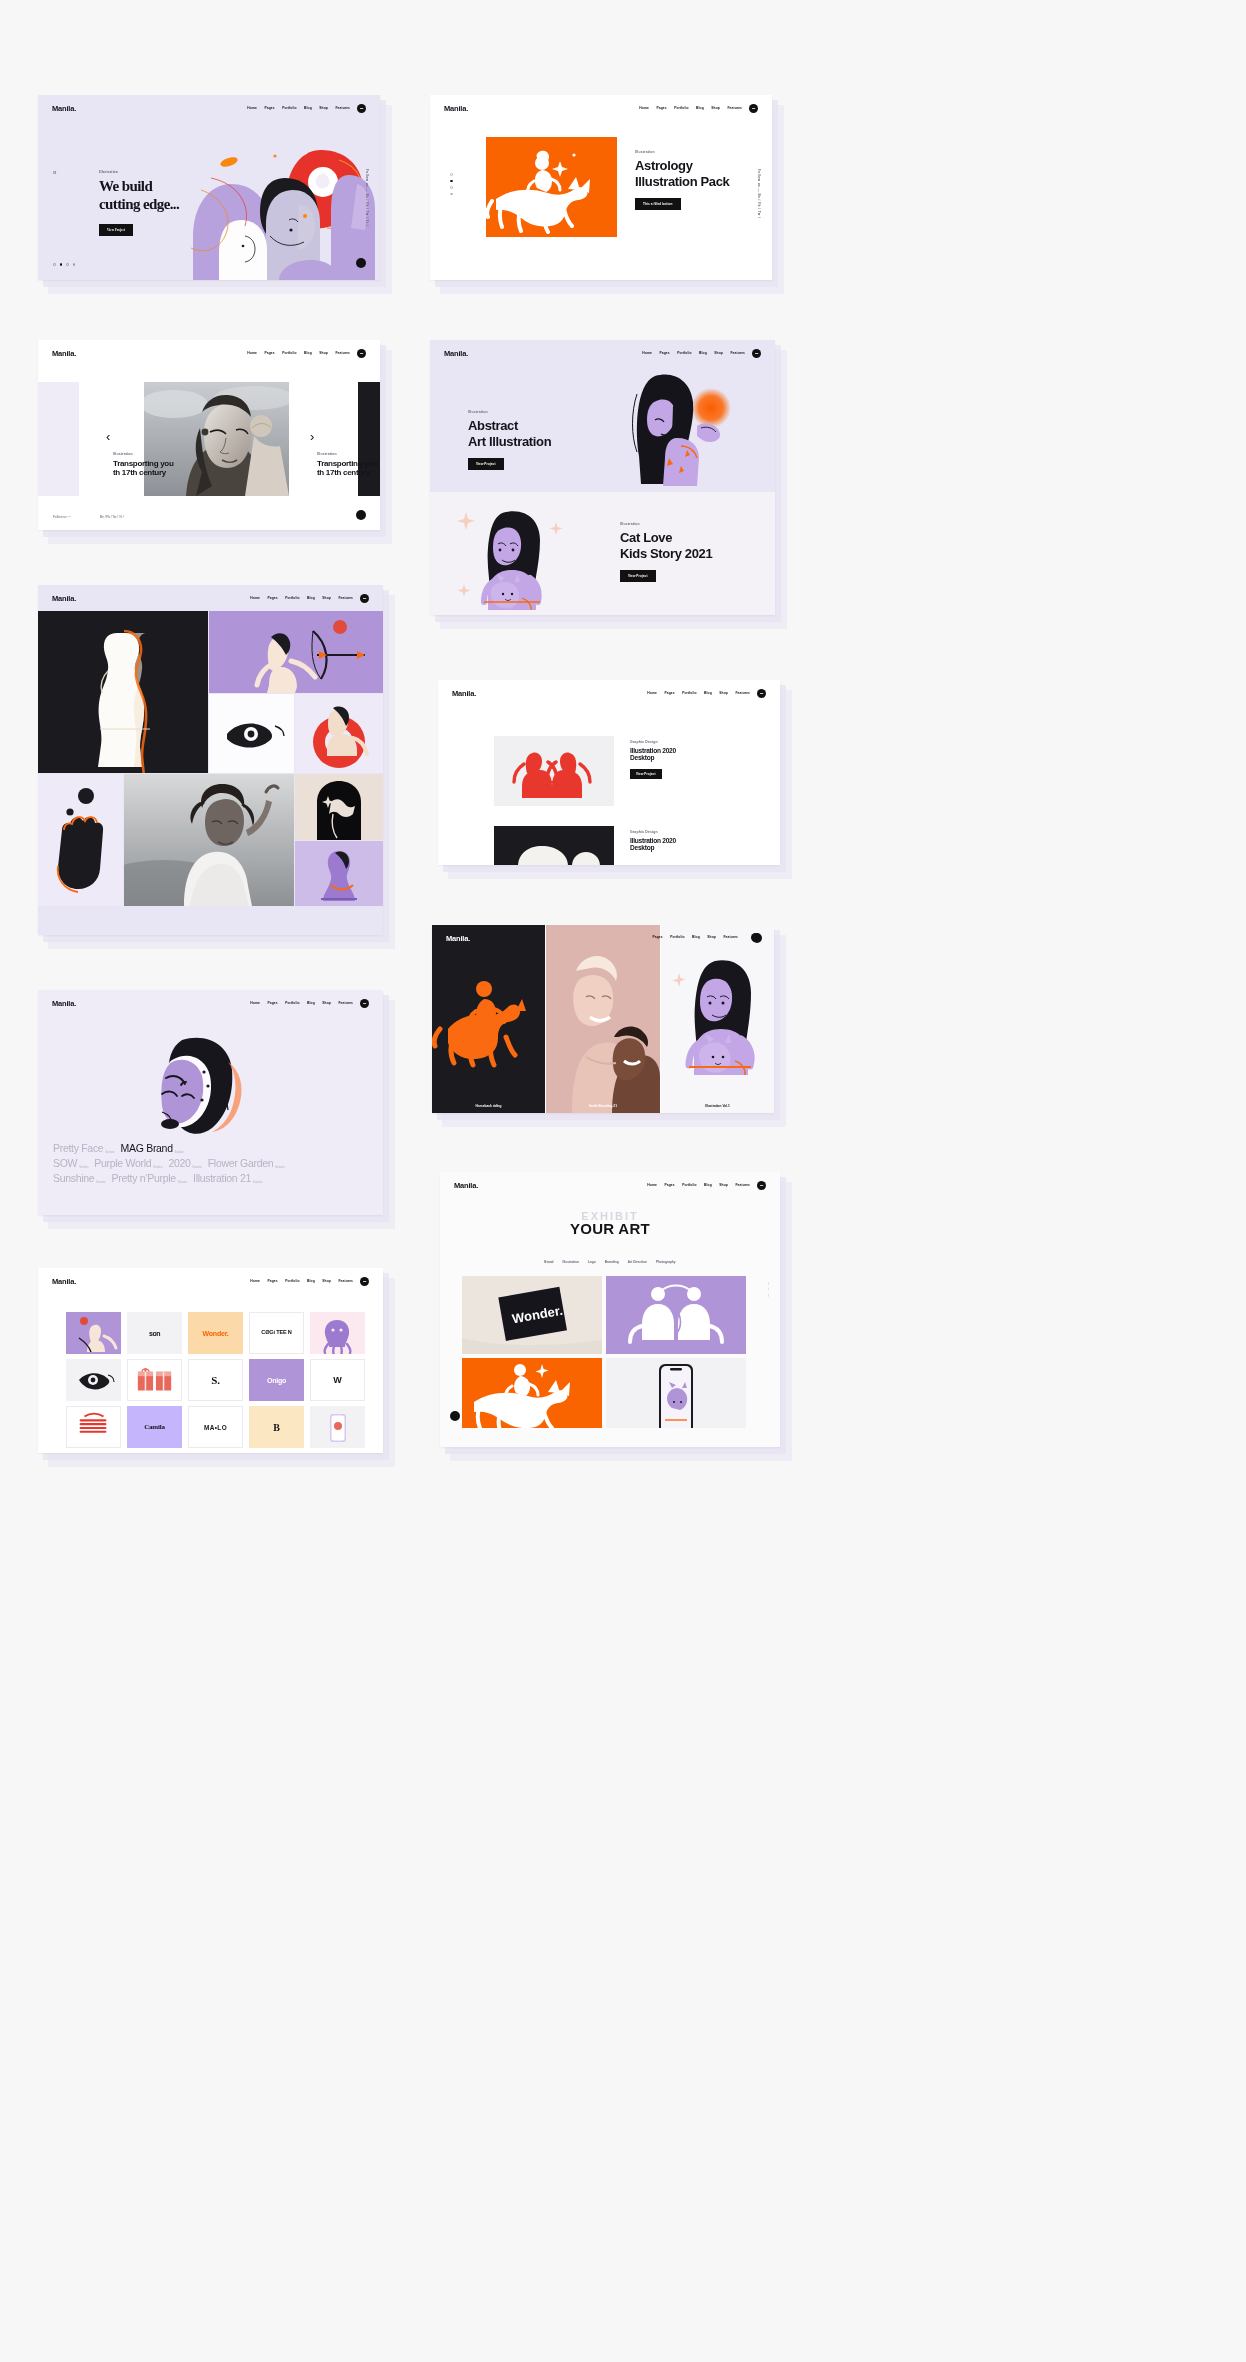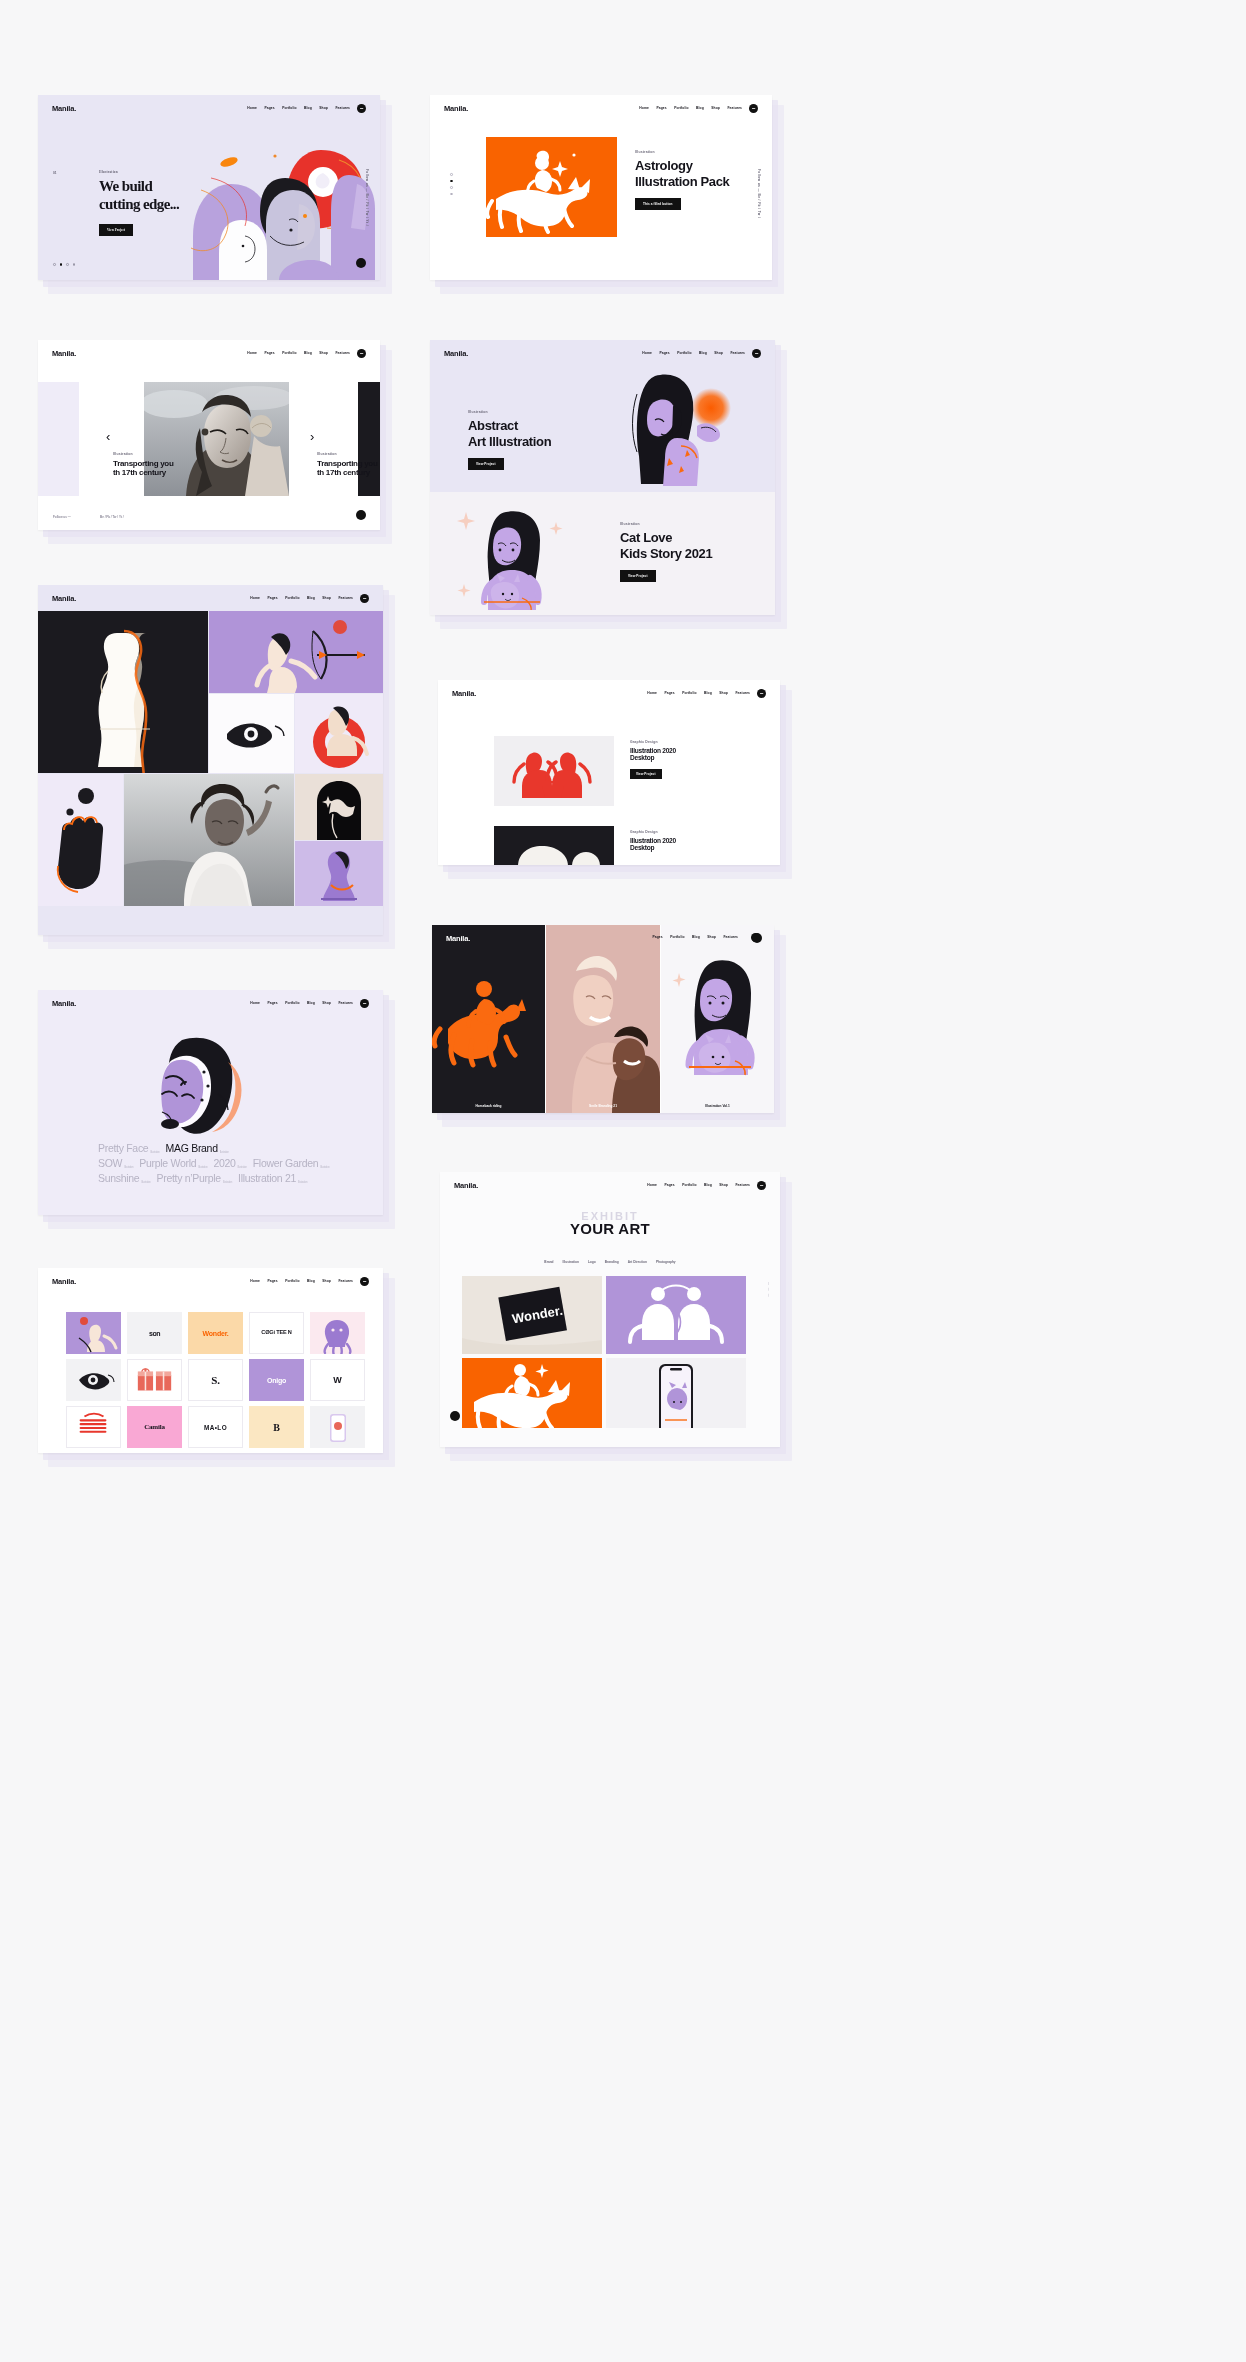--- a/index.html
+++ b/index.html
@@ -77,21 +77,21 @@
   
   #c8 { left:38px; top:990px; width:345px; height:225px; }
 
   
   #c9 { left:440px; top:1172px; width:340px; height:275px; }
 
   
   #c10 { left:38px; top:1268px; width:345px; height:185px; }
 
   .linkline { font-size:10.5px; color:#b6b3c4; letter-spacing:-.3px; white-space:nowrap;
-              display:flex; align-items:flex-start;margin-left:45px; }
+              display:flex; align-items:flex-start; }
   .linkline b { font-weight:400; }
   .linkline .cur { color:#14131a; }
   .tag { font-size:2.8px; color:#c3c0cf; margin:0 6px 0 2px; align-self:flex-end; }
 
   .tile { position:absolute; display:flex; align-items:center; justify-content:center;
           font-size:7px; font-weight:700; }
   .logocell { background:#fff; display:flex; align-items:center; justify-content:center;
               font-size:6.5px; font-weight:700; color:#14131a; letter-spacing:-.2px;}
   .exhibit-top { font-size:11px; color:#d9d6e3; font-weight:600; letter-spacing:2px;}
   .exhibit-main { font-size:15px; color:#14131a; font-weight:700; letter-spacing:.3px;}
@@ -844,21 +844,21 @@
     <div class="logocell" style="position:absolute;left:272px;top:91px;width:55px;height:42px;background:#fff;border:.5px solid #eceaf0;">
       <span style="font-size:9px;">W</span>
     </div>
 
     <div class="logocell" style="position:absolute;left:28px;top:138px;width:55px;height:42px;background:#fff;border:.5px solid #eceaf0;">
       <svg viewBox="0 0 55 42" style="width:100%;height:100%;">
         <path d="M14 14h26M14 18h26M14 22h26M14 26h26" stroke="#e8372c" stroke-width="2.2" stroke-linecap="round"></path>
         <path d="M18 10c6-4 14-4 20 0" stroke="#e8372c" stroke-width="2" fill="none"></path>
       </svg>
     </div>
-    <div class="logocell" style="position:absolute;left:89px;top:138px;width:55px;height:42px;background:#f9a8d4;">
+    <div class="logocell" style="position:absolute;left:89px;top:138px;width:55px;height:42px;background:#c4b5fd;">
       <span style="font-size:7px;font-family:'Liberation Serif',serif;">Camila</span>
     </div>
     <div class="logocell" style="position:absolute;left:150px;top:138px;width:55px;height:42px;background:#fff;border:.5px solid #eceaf0;">
       <span style="font-size:6.4px;letter-spacing:.4px;">MA•LO</span>
     </div>
     <div class="logocell" style="position:absolute;left:211px;top:138px;width:55px;height:42px;background:#fbe7c2;">
       <span style="font-size:10px;font-family:'Liberation Serif',serif;">B</span>
     </div>
     <div class="logocell" style="position:absolute;left:272px;top:138px;width:55px;height:42px;background:#f2f2f4;">
       <svg viewBox="0 0 55 42" style="width:100%;height:100%;">

